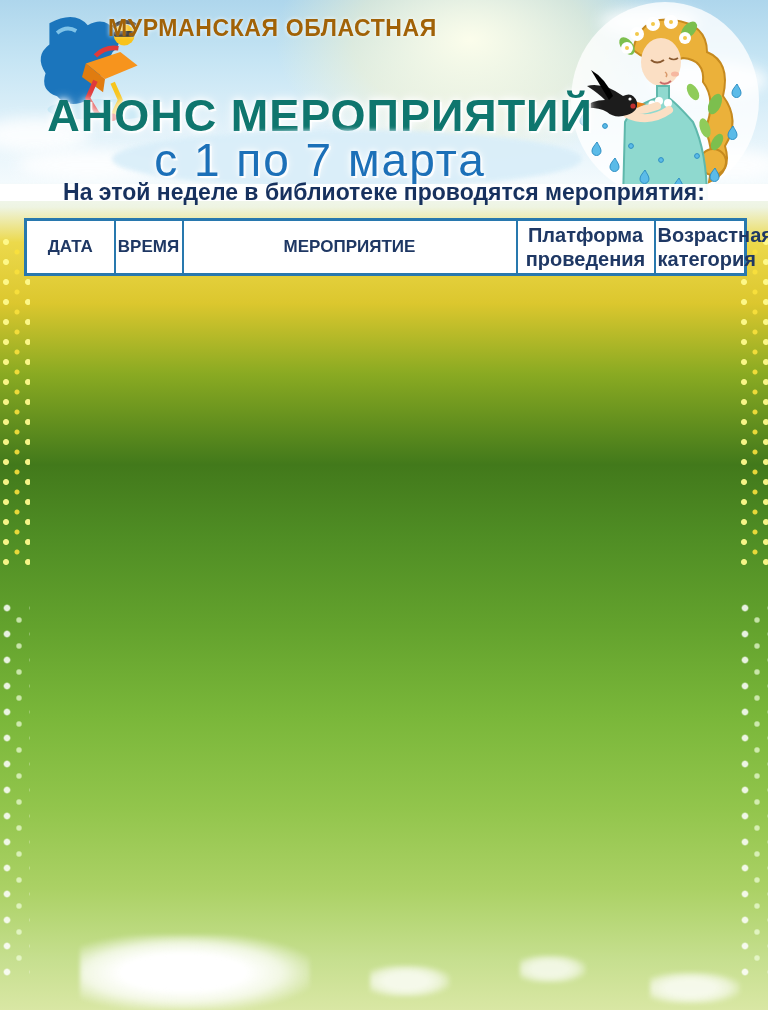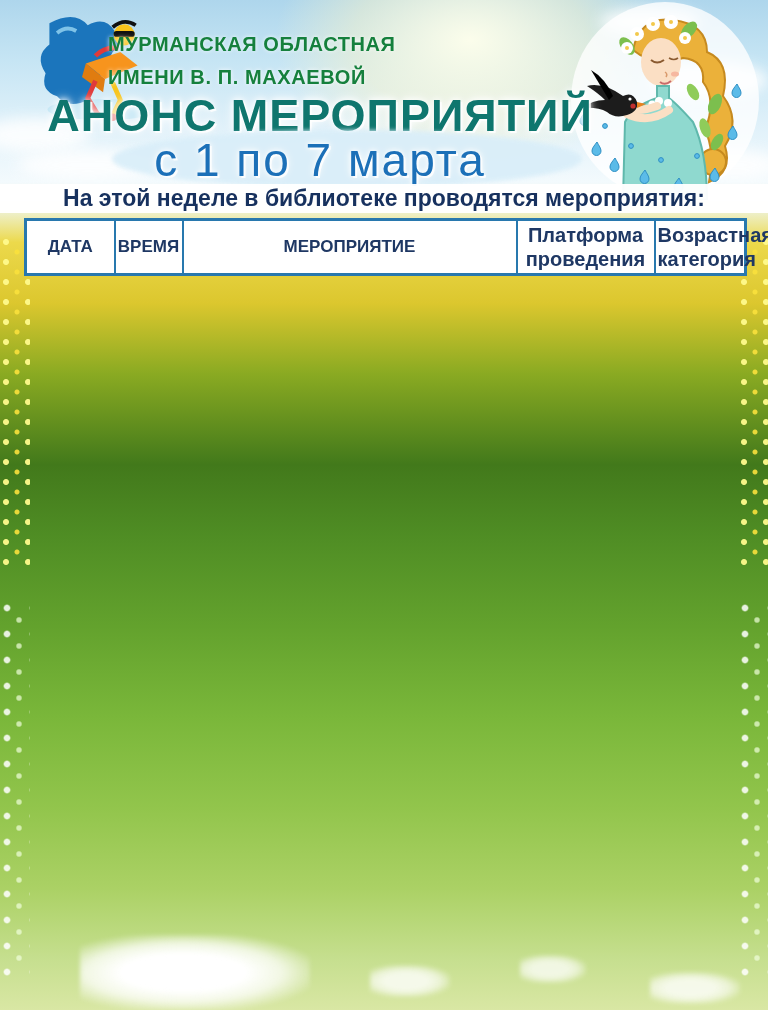--- a/index.html
+++ b/index.html
@@ -23,40 +23,40 @@
     background-size:22px 20px;
   }
   .dots-white{
     top:600px;bottom:30px;
     background-image:
       radial-gradient(circle at 7px 8px, rgba(255,255,255,.85) 2.5px, transparent 4px),
       radial-gradient(circle at 19px 20px, rgba(240,255,220,.7) 2px, transparent 3.5px);
     background-size:26px 26px;
   }
   .logo{position:absolute;left:20px;top:8px;width:170px;height:115px;}
-  .org{position:absolute;left:108px;top:28px;color:#15803d;font-weight:bold;
-       font-size:20px;letter-spacing:.6px;line-height:33px;white-space:nowrap;
+  .org{position:absolute;left:108px;top:12px;color:#a16207;font-weight:bold;
+       font-size:23px;letter-spacing:.6px;line-height:33px;white-space:nowrap;
        text-shadow:0 0 4px rgba(255,255,255,.9);}
   .hero-title{
     position:absolute;left:10px;top:90px;width:620px;text-align:center;
     font-size:45px;font-weight:900;color:#0f766e;letter-spacing:1px;
     text-shadow:0 0 6px #fff,0 0 12px #fff,2px 2px 0 rgba(255,255,255,.85);
   }
   .subtitle-bg{
     position:absolute;left:112px;top:130px;width:470px;height:58px;
     background:#D9EEF9;border-radius:50%;opacity:.92;filter:blur(2px);
   }
   .hero-subtitle{
     position:absolute;left:10px;top:133px;width:620px;text-align:center;
     font-size:46px;font-weight:400;color:#1C70B8;letter-spacing:2px;
     text-shadow:0 0 5px #fff,0 0 10px #fff,2px 2px 0 rgba(255,255,255,.85);
   }
   .girl{position:absolute;left:565px;top:0px;width:200px;height:200px;}
   .tagline-strip{
-    position:absolute;left:0;top:184px;width:768px;height:29px;
+    position:absolute;left:0;top:184px;width:768px;height:17px;
     background:rgba(255,255,255,.96);display:flex;align-items:center;justify-content:center;
   }
   .tagline-strip span{font-size:23px;font-weight:bold;color:#17315E;}
   table.events{
     position:absolute;left:24px;top:218px;width:720px;
     border-collapse:collapse;table-layout:fixed;
     border:3px solid #2878AE;background:#0f172a;
   }
   table.events col.c-date{width:89px}
   table.events col.c-time{width:68px}
@@ -97,21 +97,20 @@
   <path d="M88,20 Q100,10 112,18" stroke="#111" stroke-width="4" fill="none"></path>
   <rect x="89" y="24" width="22" height="6" rx="3" fill="#111"></rect>
   <path d="M70,76 L62,94 L72,110" stroke="#E03A3A" stroke-width="5" fill="none"></path>
   <path d="M88,78 L96,96 L88,112" stroke="#F7C51D" stroke-width="5" fill="none"></path>
   <circle cx="72" cy="112" r="4" fill="#E03A3A"></circle>
   <circle cx="88" cy="114" r="4" fill="#E03A3A"></circle>
 </svg>
 
 <div class="org">
   <div>МУРМАНСКАЯ ОБЛАСТНАЯ</div>
-  <div>ИМЕНИ В. П. МАХАЕВОЙ</div>
 </div>
 
 <svg class="girl" viewBox="0 0 200 200">
   <ellipse cx="100" cy="100" rx="94" ry="98" fill="#ffffff" opacity="0.78"></ellipse>
   <path d="M68,50 Q75,16 108,20 Q142,24 142,52 Q166,62 158,96 Q176,120 160,146 Q168,172 144,182 Q150,150 140,130 Q152,100 138,82 Q140,60 118,58 Q90,68 68,50 Z" fill="#EBB13A" stroke="#C68A1F" stroke-width="2"></path>
   <circle cx="148" cy="162" r="13" fill="#EBB13A" stroke="#C68A1F" stroke-width="2"></circle>
   <ellipse cx="150" cy="104" rx="6" ry="11" fill="#7CBF4E" transform="rotate(24 150 104)"></ellipse>
   <ellipse cx="140" cy="128" rx="5" ry="10" fill="#8FCC5A" transform="rotate(-18 140 128)"></ellipse>
   <ellipse cx="152" cy="142" rx="5" ry="9" fill="#7CBF4E" transform="rotate(30 152 142)"></ellipse>
   <ellipse cx="128" cy="92" rx="5" ry="9" fill="#8FCC5A" transform="rotate(-30 128 92)"></ellipse>

